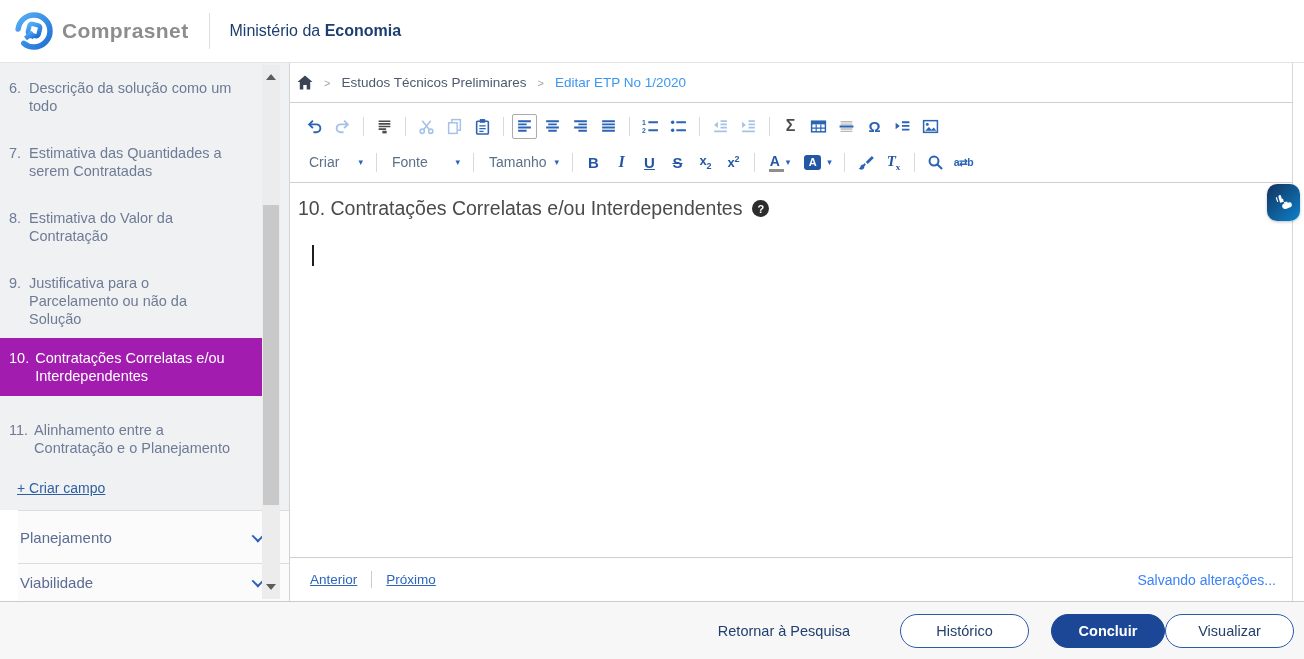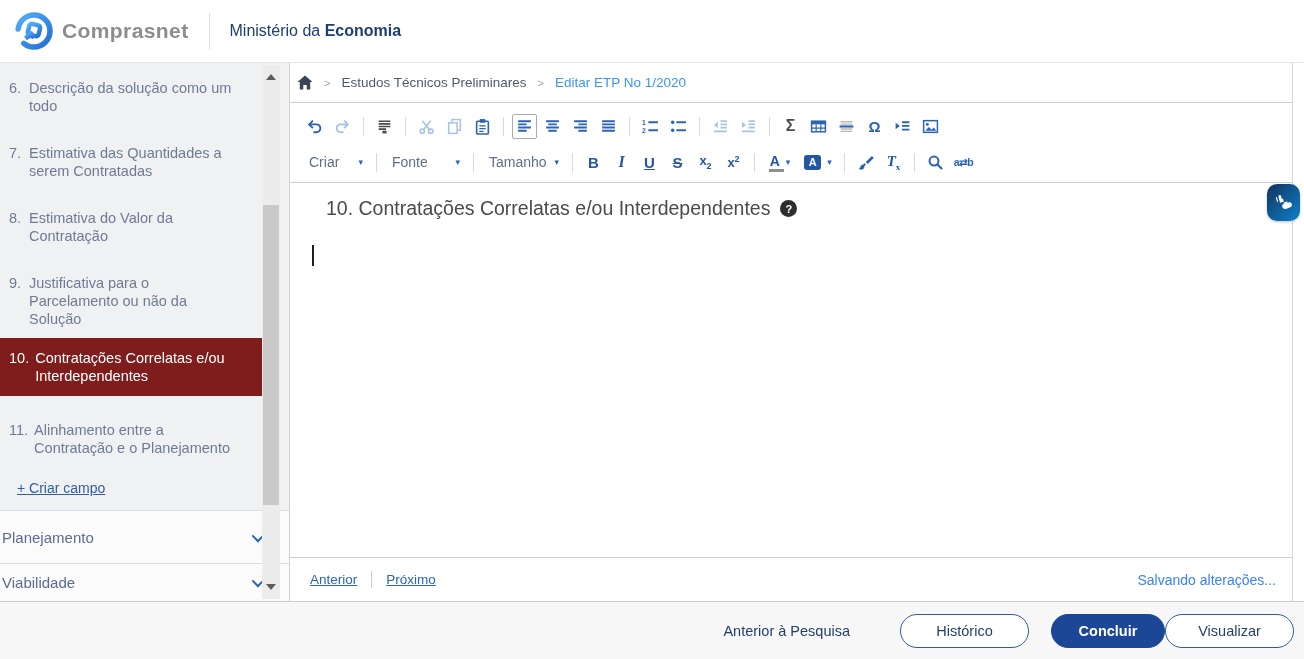--- a/index.html
+++ b/index.html
@@ -21,25 +21,25 @@
   
   .app { display:flex; height:538px; }
 
   
   .sidebar { width:290px; flex:none; position:relative; background:#fff; border-right:1px solid #d2d2d2; }
   .side-gray { position:absolute; top:0; left:0; width:289px; height:447px; background:#f0f1f2; }
   .sitem { position:absolute; left:0; width:273px; display:flex; padding:6px 10px 6px 9px;
            font-size:14.5px; line-height:18px; color:#6e7b96; cursor:pointer; }
   .sitem .num { flex:none; margin-right:6px; min-width:14px; }
   .sitem .label { max-width:208px; }
-  .sitem.active { background:#7f1d1d; color:#fff; padding-top:11px; padding-bottom:11px; }
+  .sitem.active { background:#a21caf; color:#fff; padding-top:11px; padding-bottom:11px; }
   .criar { position:absolute; left:17px; font-size:14px; color:#2f5fa0; text-decoration:underline; cursor:pointer; }
   .side-sections { position:absolute; top:447px; left:0; width:289px; }
   .srow { border-top:1px solid #dcdcdc; display:flex; align-items:center; justify-content:space-between;
-          padding:0 28px 0 2px; color:#5b6c92; font-size:15px; background:#fbfbfc; cursor:pointer; }
+          padding:0 28px 0 2px; color:#5b6c92; font-size:15px; background:#fbfbfc; cursor:pointer;margin-left:18px; }
   .srow.r1 { height:53px; } .srow.r2 { height:38px; }
   .chev { width:9px; height:9px; border-right:2.5px solid #2b63b5; border-bottom:2.5px solid #2b63b5;
           transform:rotate(45deg) translateY(-2px); }
   
   .sb-track { position:absolute; right:9px; top:2px; width:18px; height:534px; background:#ececed; }
   .sb-up, .sb-down { position:absolute; left:4px; width:0; height:0; border-left:5px solid transparent; border-right:5px solid transparent; cursor:pointer; }
   .sb-up   { top:9px; border-bottom:6px solid #5c5c5c; }
   .sb-down { bottom:9px; border-top:6px solid #5c5c5c; }
   .sb-thumb { position:absolute; left:1px; top:140px; width:16px; height:300px; background:#c9c9c9; cursor:pointer; }
 
@@ -74,21 +74,21 @@
   .xs sub, .xs sup { font-size:9px; }
   .acolor { position:relative; font-weight:700; color:#2456a6; font-size:14px; padding-bottom:3px; }
   .acolor .bar { position:absolute; left:-1px; bottom:0; width:15px; height:3px; background:#8f8f8f; }
   .abg { width:17px; height:15px; background:#2456a6; color:#fff; border-radius:3px; font-size:11px;
          font-weight:700; display:flex; align-items:center; justify-content:center; }
   .tx { font-family:"Liberation Serif", serif; font-style:italic; font-weight:700; color:#2456a6; font-size:15px; }
   .tx sub { font-size:9px; font-style:normal; }
   .repl { font-weight:700; color:#2b63b5; font-size:10.5px; letter-spacing:-.5px; }
 
   
-  .content { flex:1; position:relative; padding:14px 20px 0 36px; }
+  .content { flex:1; position:relative; padding:14px 20px 0 8px; }
   .etp-heading { display:flex; align-items:center; gap:10px; font-size:19.5px; color:#4a4a4a; }
   .help { width:17px; height:17px; border-radius:50%; background:#2d2d2d; color:#fff; font-size:11px;
           font-weight:700; display:flex; align-items:center; justify-content:center; cursor:pointer; flex:none; }
   .cursor-caret { position:absolute; left:22px; top:62px; width:2px; height:21px; background:#1f1f1f; }
   .vlibras { position:absolute; right:-8px; top:1px; width:33px; height:37px; border-radius:10px;
              background:linear-gradient(135deg,#123a69 10%,#0d7ac0 90%); display:flex; align-items:center;
              justify-content:center; cursor:pointer; box-shadow:0 1px 3px rgba(0,0,0,.25); }
 
   
   .bottomnav { flex:none; height:44px; border-top:1px solid #cfcfcf; display:flex; align-items:center;
@@ -410,17 +410,17 @@
     <div class="bottomnav">
       <span class="nav-link">Anterior</span>
       <span class="nav-div"></span>
       <span class="nav-link">Próximo</span>
       <span class="save-status">Salvando alterações...</span>
     </div>
   </div>
 </div>
 
 <div class="footer">
-  <span class="return-link">Anterior à Pesquisa</span>
+  <span class="return-link">Retornar à Pesquisa</span>
   <button class="btn outline">Histórico</button>
   <button class="btn fill">Concluir</button>
   <button class="btn outline">Visualizar</button>
 </div>
 
 </body></html>

